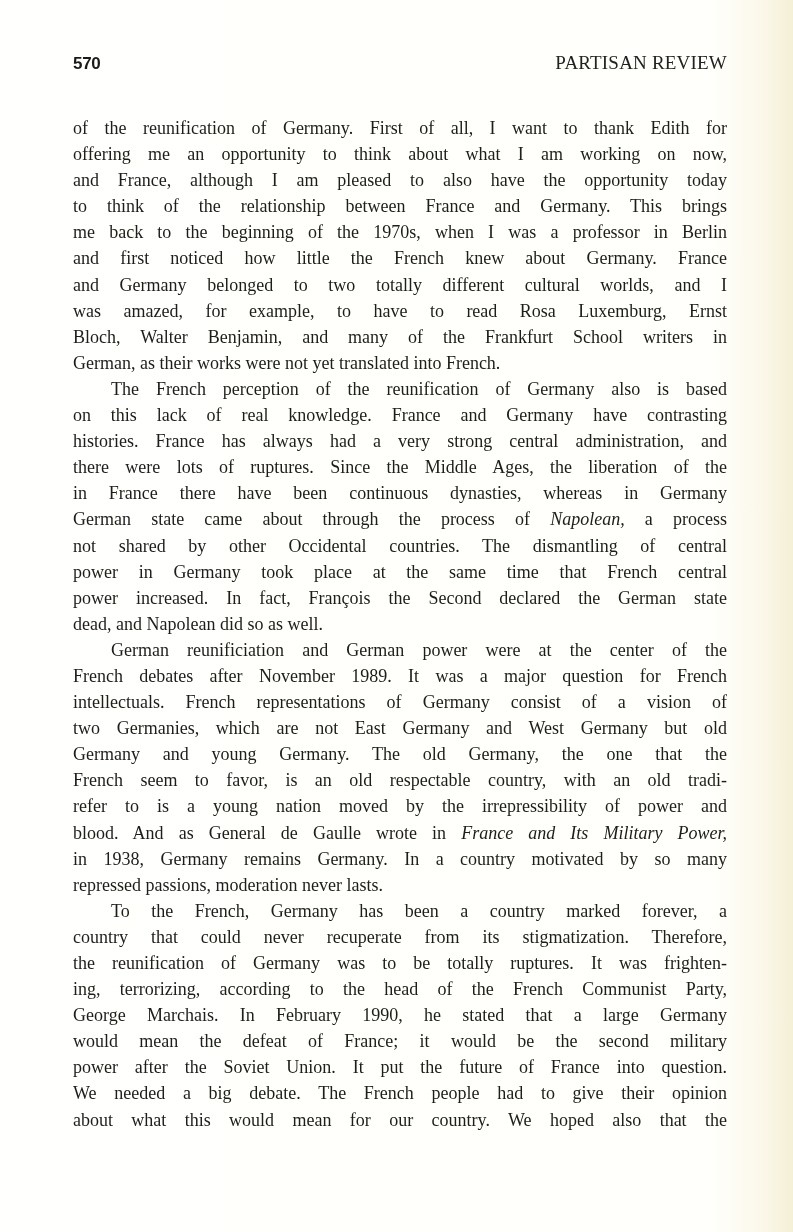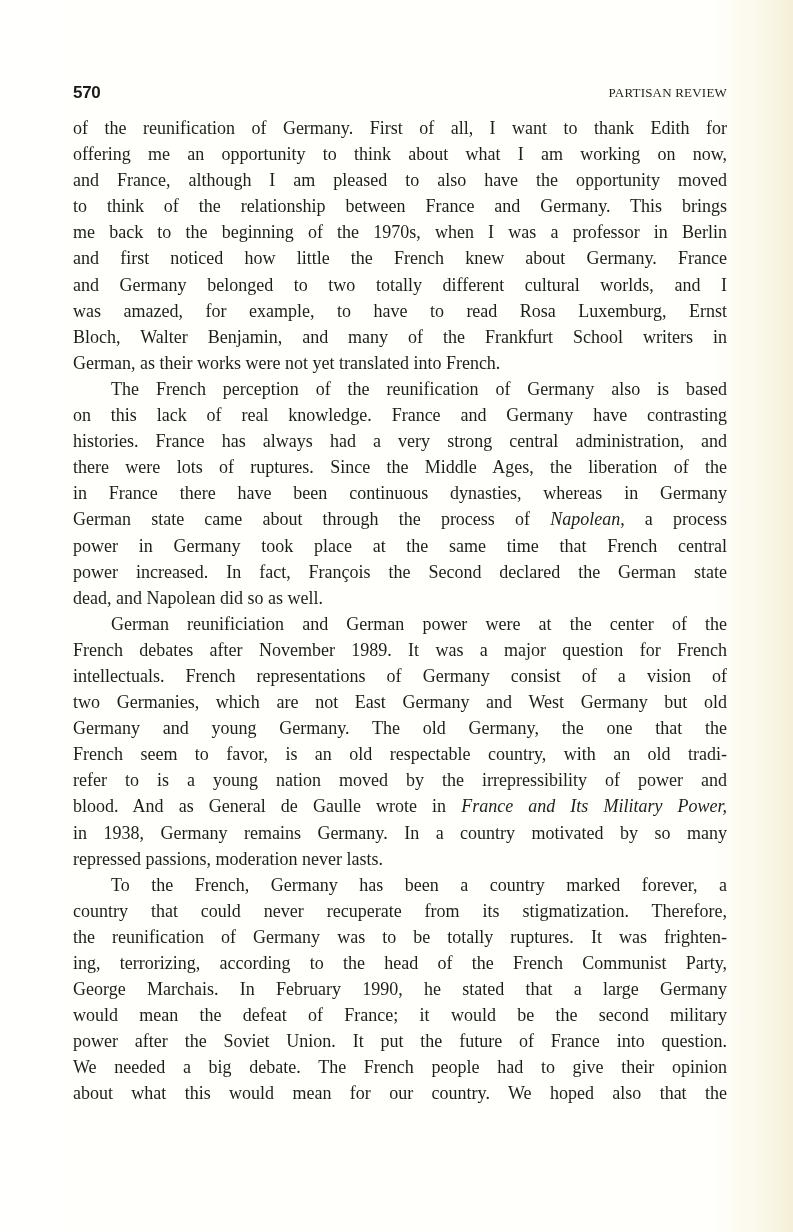--- a/index.html
+++ b/index.html
@@ -6,28 +6,28 @@
   body {
     width: 793px; height: 1232px; overflow: hidden;
     background: linear-gradient(to right, #fffffd 0%, #fffffb 90%, #fbf8ea 96%, #f4efd6 100%);
     color: #1e1d1a;
     font-family: "Liberation Serif", "DejaVu Serif", serif;
     position: relative;
   }
   .page { position: absolute; left: 73px; top: 0; width: 654px; }
   .running-head {
     position: absolute; top: 52px; left: 0; width: 654px;
-    display: flex; justify-content: space-between; align-items: center; margin-top: 31px;
+    display: flex; justify-content: space-between; align-items: flex-end;
   }
   .page-number {
     font-family: "Liberation Sans", "DejaVu Sans", sans-serif;
     font-weight: bold; font-size: 17px; letter-spacing: -0.3px; color: #1a1a1a;
   }
   .journal-title {
-    font-size: 13px; letter-spacing: 0.2px; color: #222;
+    font-size: 19px; letter-spacing: 0.2px; color: #222;
     font-variant: small-caps;
   }
   .body-text {
     position: absolute; top: 115px; left: 0; width: 654px;
     font-size: 18px; line-height: 26.1px;
   }
   .line {
     display: block; white-space: nowrap;
     text-align: justify; text-align-last: justify;
     height: 26.1px;
@@ -40,34 +40,35 @@
 <body>
 
 <div class="page">
   <div class="running-head">
     <span class="page-number">570</span>
     <span class="journal-title">PARTISAN REVIEW</span>
   </div>
   <div class="body-text" id="body-text">
       <span class="line">of the reunification of Germany. First of all, I want to thank Edith for</span>
       <span class="line">offering me an opportunity to think about what I am working on now,</span>
-      <span class="line">and France, although I am pleased to also have the opportunity moved</span>
+      <span class="line">and France, although I am pleased to also have the opportunity today</span>
       <span class="line">to think of the relationship between France and Germany. This brings</span>
       <span class="line">me back to the beginning of the 1970s, when I was a professor in Berlin</span>
       <span class="line">and first noticed how little the French knew about Germany. France</span>
       <span class="line">and Germany belonged to two totally different cultural worlds, and I</span>
       <span class="line">was amazed, for example, to have to read Rosa Luxemburg, Ernst</span>
       <span class="line">Bloch, Walter Benjamin, and many of the Frankfurt School writers in</span>
       <span class="line last">German, as their works were not yet translated into French.</span>
       <span class="line indent">The French perception of the reunification of Germany also is based</span>
       <span class="line">on this lack of real knowledge. France and Germany have contrasting</span>
       <span class="line">histories. France has always had a very strong central administration, and</span>
       <span class="line">there were lots of ruptures. Since the Middle Ages, the liberation of the</span>
       <span class="line">in France there have been continuous dynasties, whereas in Germany</span>
       <span class="line" style="white-space: pre;"><span>German state came about through the process of </span><em>Napolean,</em><span> a process</span></span>
+      <span class="line">not shared by other Occidental countries. The dismantling of central</span>
       <span class="line">power in Germany took place at the same time that French central</span>
       <span class="line">power increased. In fact, François the Second declared the German state</span>
       <span class="line last">dead, and Napolean did so as well.</span>
       <span class="line indent">German reunificiation and German power were at the center of the</span>
       <span class="line">French debates after November 1989. It was a major question for French</span>
       <span class="line">intellectuals. French representations of Germany consist of a vision of</span>
       <span class="line">two Germanies, which are not East Germany and West Germany but old</span>
       <span class="line">Germany and young Germany. The old Germany, the one that the</span>
       <span class="line">French seem to favor, is an old respectable country, with an old tradi-</span>
       <span class="line">refer to is a young nation moved by the irrepressibility of power and</span>

